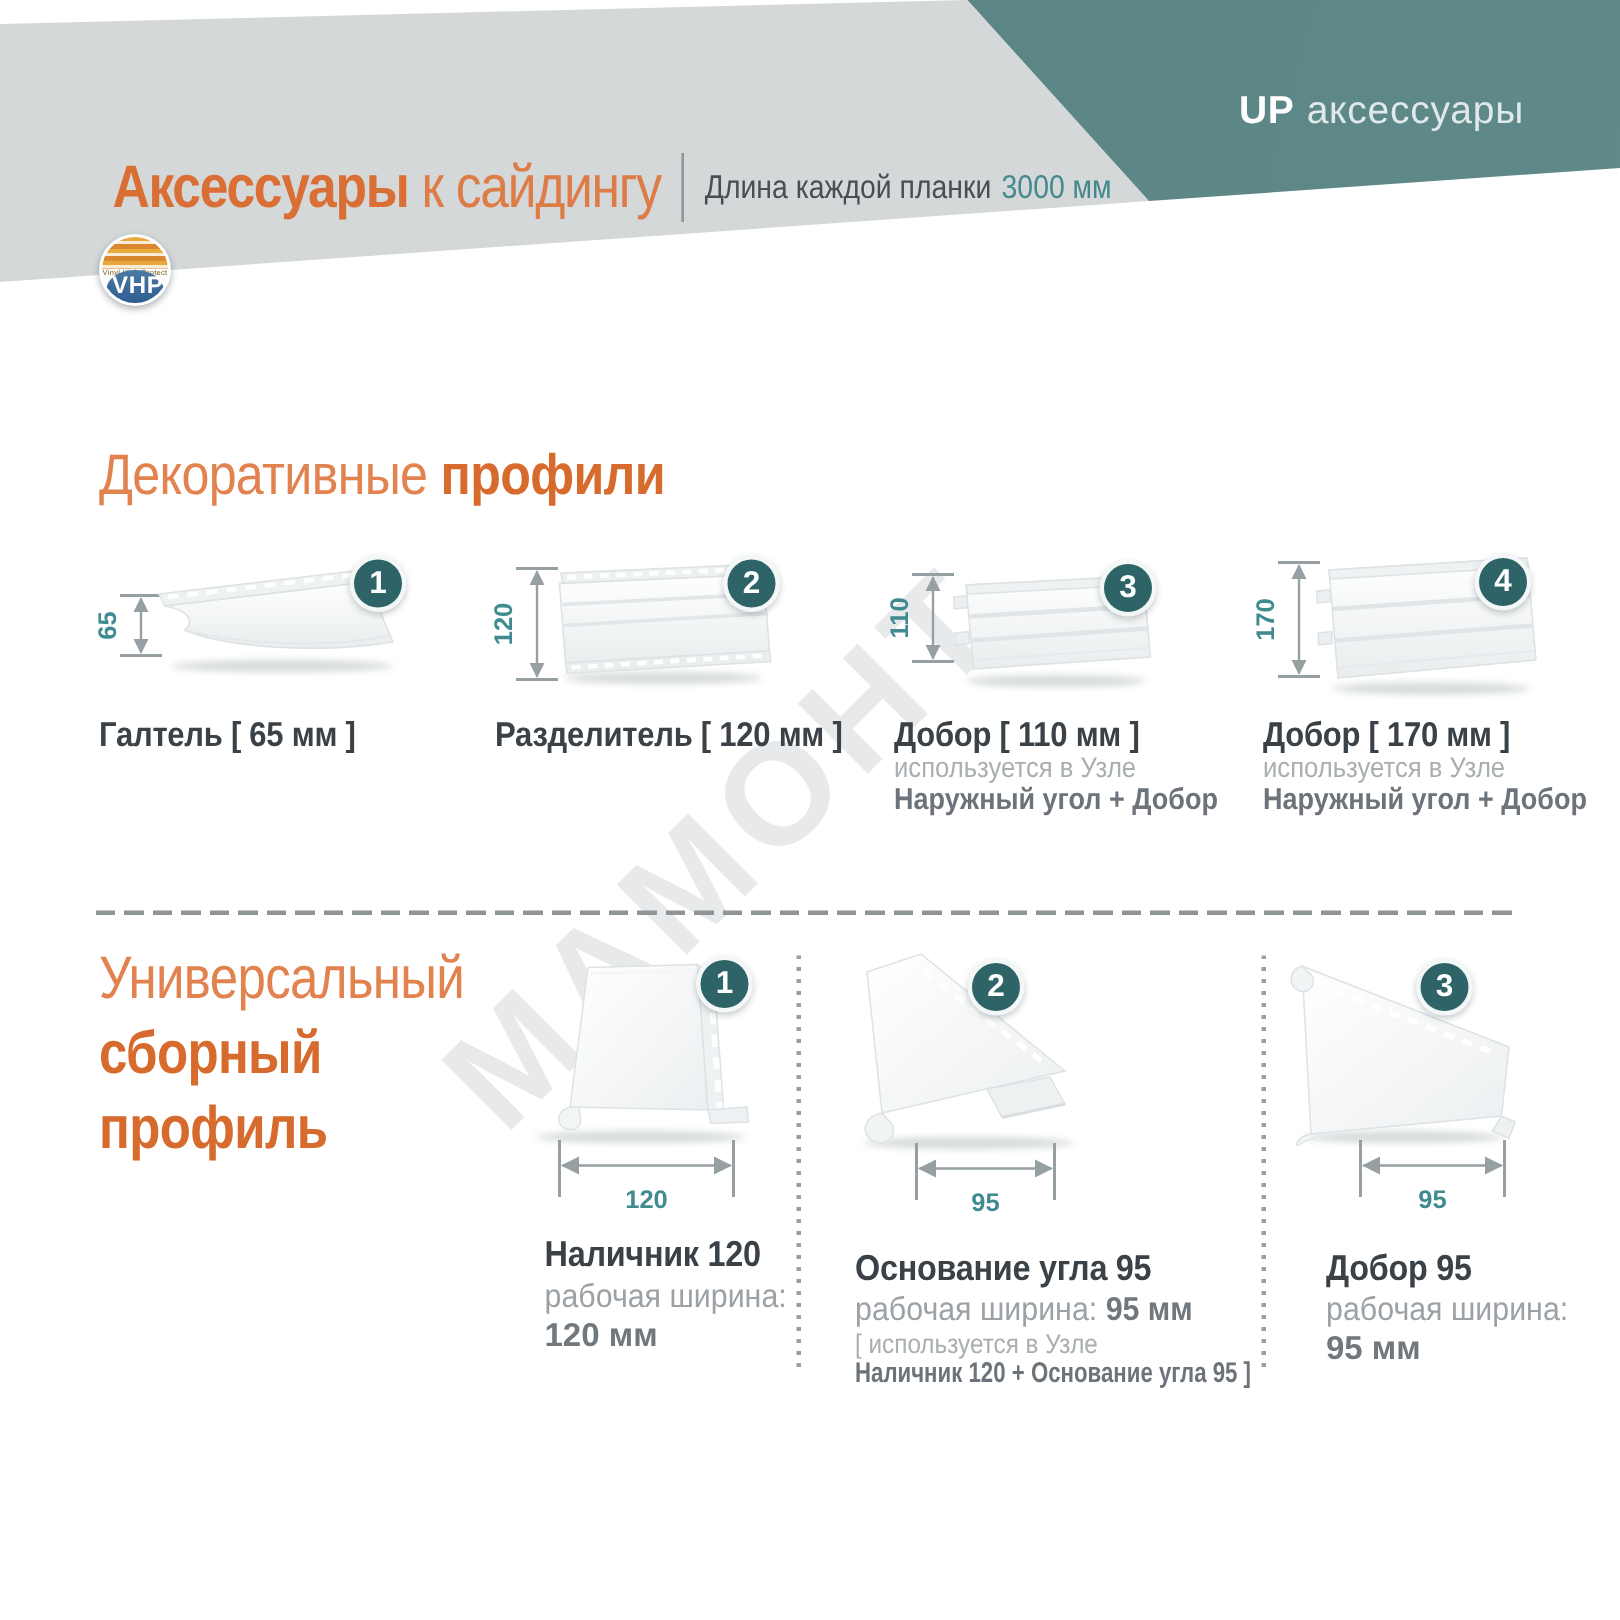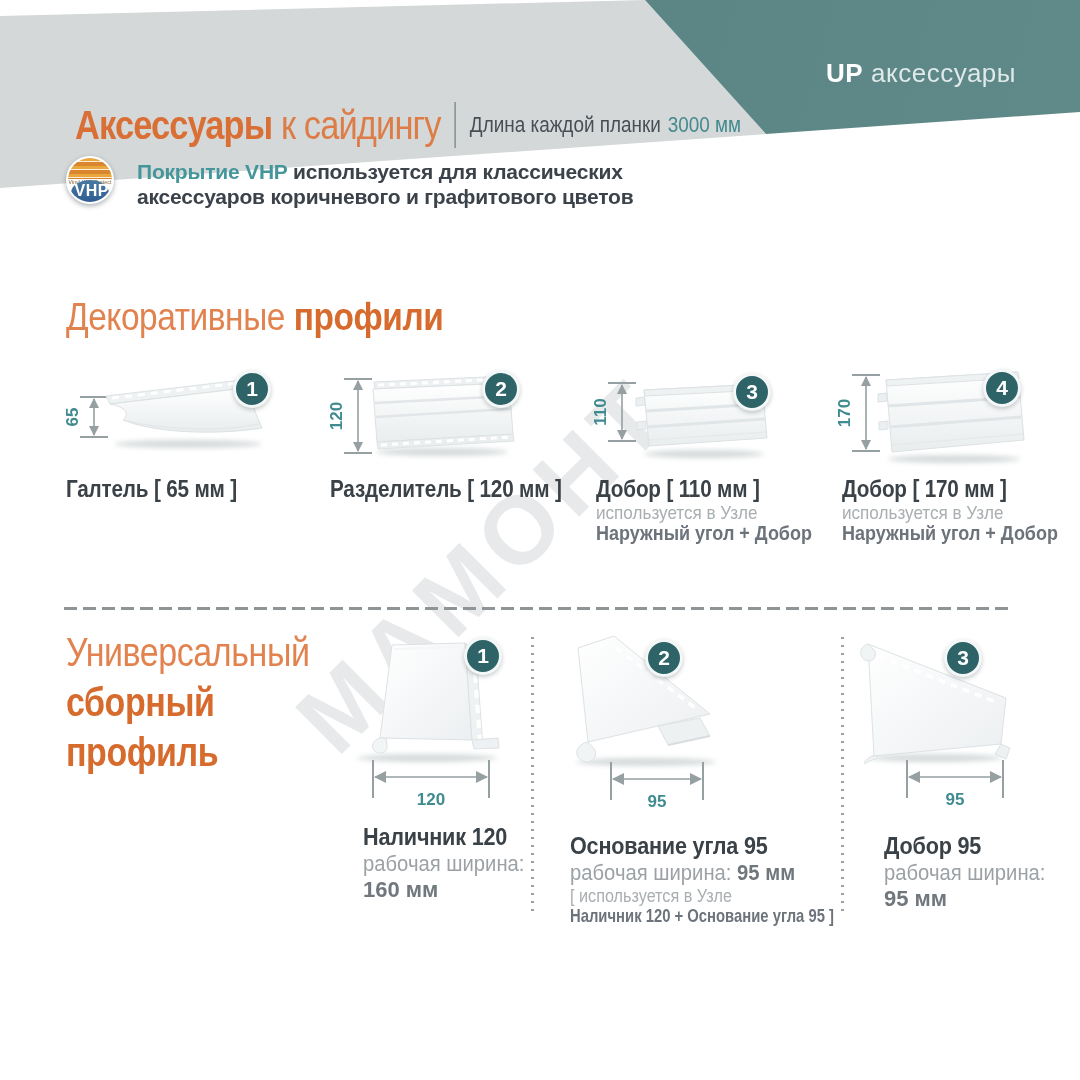--- a/index.html
+++ b/index.html
@@ -130,21 +130,20 @@
   </div>
 
   
   <div class="vhp-logo">
     <div class="vhp-inner">
       <div class="vhp-stripes"></div>
       <div class="vhp-band">Vinyl High Protect</div>
       <div class="vhp-bowl">VHP</div>
     </div>
   </div>
-  <div class="vhp-note"><span class="accent">Покрытие VHP </span><span>используется для классических аксессуаров коричневого и графитового цветов</span></div>
 
   
   <div class="sec-title" style="top:296px;"><span class="t-reg">Декоративные </span><span class="t-bold">профили</span></div>
 
   
   <svg class="abs z2" style="left:62px;top:395px;" width="46" height="44" viewBox="0 0 46 44">
     <line class="dim-stroke" x1="18" y1="2" x2="46" y2="2" stroke-width="2"></line>
     <line class="dim-stroke" x1="18" y1="42" x2="46" y2="42" stroke-width="2"></line>
     <line class="dim-stroke" x1="32" y1="4" x2="32" y2="40" stroke-width="1.6"></line>
     <path d="M32,3 L27,13 L37,13 Z" fill="#969fa1"></path>
@@ -266,21 +265,21 @@
   <svg class="abs z2" style="left:371px;top:760px;" width="120" height="48" viewBox="0 0 120 48">
     <line class="dim-stroke" x1="2" y1="0" x2="2" y2="38" stroke-width="2"></line>
     <line class="dim-stroke" x1="118" y1="0" x2="118" y2="38" stroke-width="2"></line>
     <line class="dim-stroke" x1="4" y1="17" x2="116" y2="17" stroke-width="1.6"></line>
     <path d="M3,17 L15,11 L15,23 Z" fill="#969fa1"></path>
       <path d="M117,17 L105,11 L105,23 Z" fill="#969fa1"></path>
     <text class="dim-num" x="60" y="45" text-anchor="middle">120</text>
   </svg>
   <div class="pname" style="left:363px;top:823px;font-size:24px;">Наличник 120</div>
   <div class="wlabel" style="left:363px;top:851px;">рабочая ширина:</div>
-  <div class="wvalue" style="left:363px;top:877px;">160 мм</div>
+  <div class="wvalue" style="left:363px;top:877px;">120 мм</div>
 
   
   <svg class="abs z2" style="left:558px;top:628px;" width="168" height="142" viewBox="0 0 168 142">
     <ellipse cx="88" cy="134" rx="70" ry="4" fill="#aeb6b8" opacity=".5" filter="url(#soft)"></ellipse>
     <path d="M20,20 L56,8 L150,52 L145,128 L27,112 Z" fill="none"></path>
     <path d="M20,20 L56,8 L150,52 L149,128 L27,112 Z" fill="none"></path>
     <path d="M20,20 L56,8 L152,86 L30,114 Z" fill="url(#gFace2)" stroke="#dde2e4"></path>
     <path d="M58,20 L140,82" stroke="#ffffff" stroke-width="3.5" stroke-dasharray="7 6" fill="none"></path>
     <path d="M30,114 C19,116 15,126 23,132 C31,137 40,131 37,122 Z" fill="#f1f4f5" stroke="#dde2e4"></path>
     <path d="M100,98 L142,90 L152,108 L110,117 Z" fill="#eef1f2" stroke="#dde2e4"></path>

